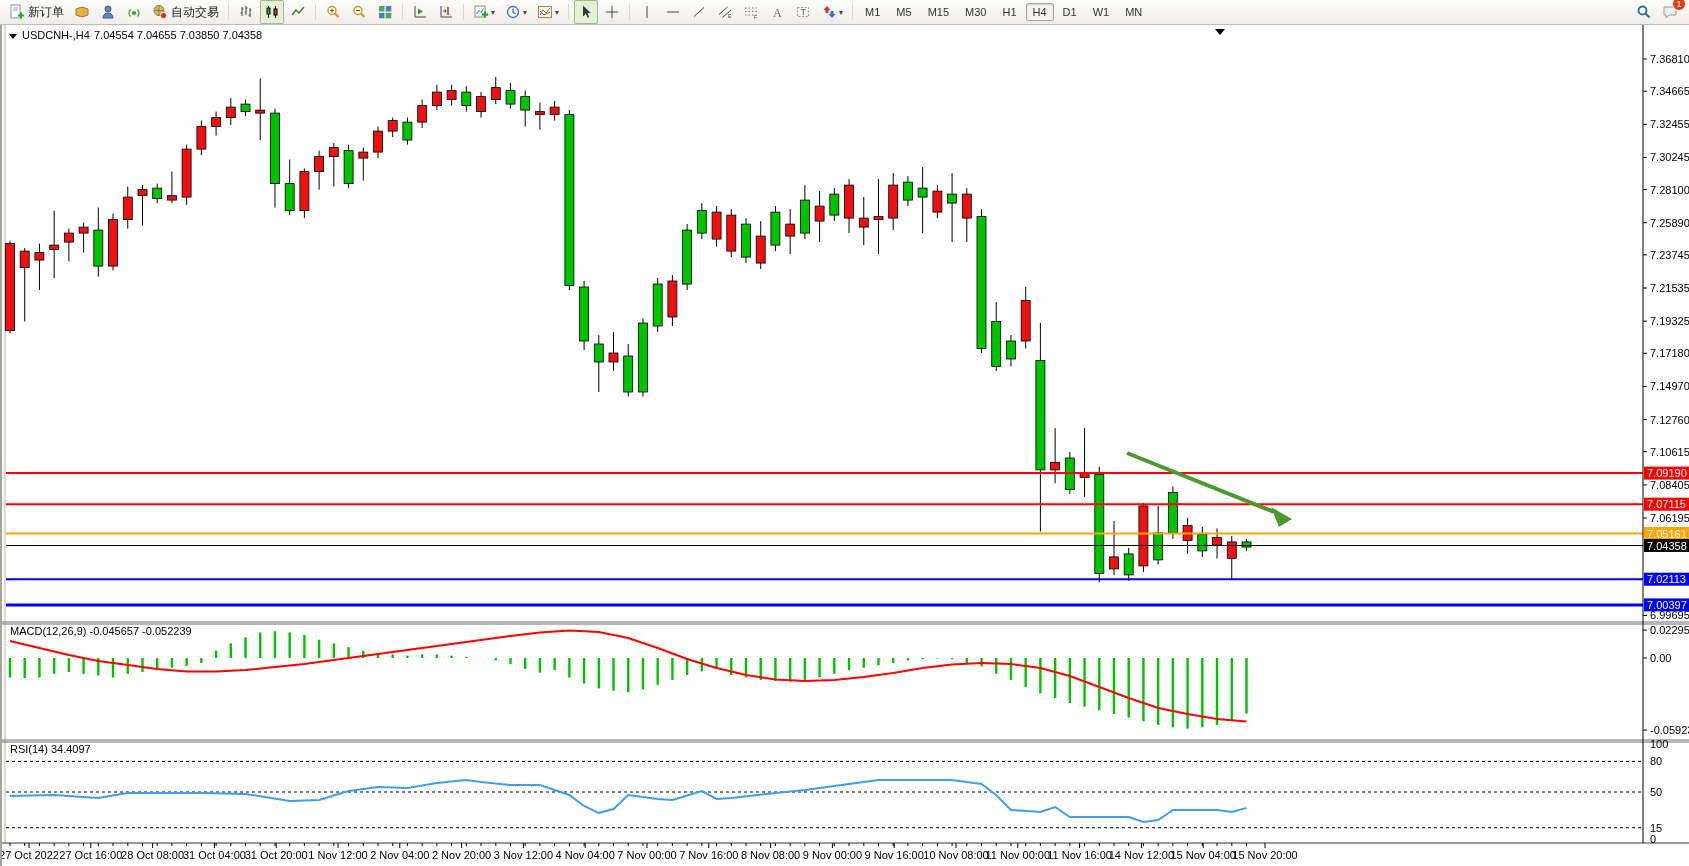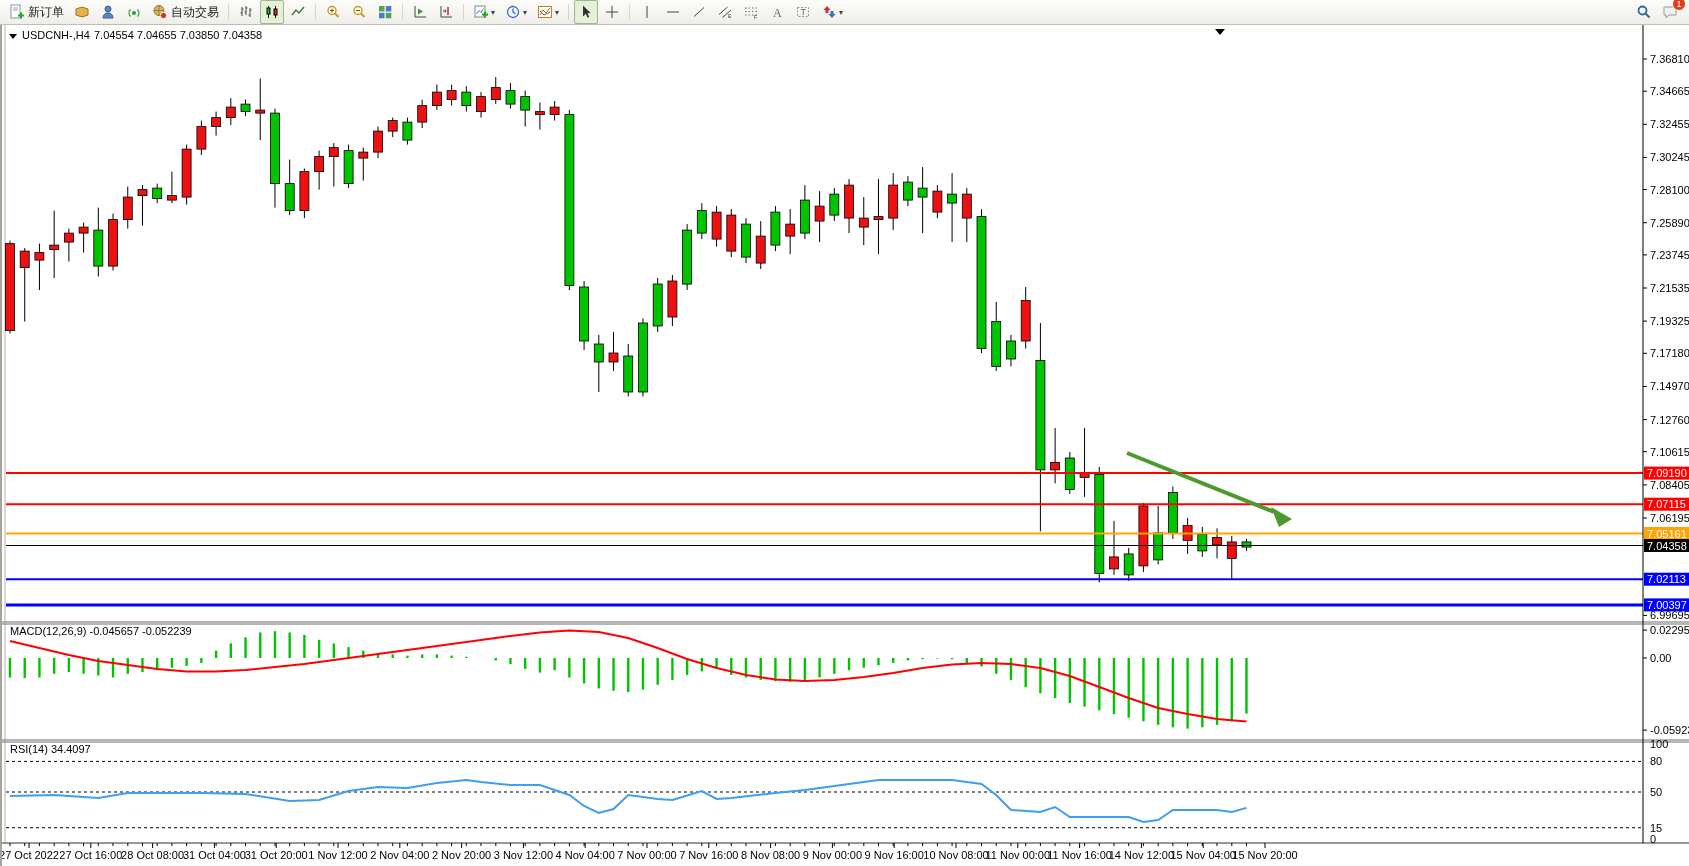--- a/index.html
+++ b/index.html
@@ -202,20 +202,31 @@
           <text x="5.5" y="11" font-size="9" fill="#666">T</text>
         </svg>
       </div>
       <div class="tb-btn">
         <svg width="16" height="16" viewBox="0 0 16 16">
           <polygon points="5,2 8.5,6 6.5,6 6.5,9 3.5,9 3.5,6 1.5,6" fill="#D03030" transform="translate(1,0)"></polygon>
           <polygon points="11,14 14.5,10 12.5,10 12.5,7 9.5,7 9.5,10 7.5,10" fill="#3A6AC8"></polygon>
         </svg>
         <span class="tb-caret">▾</span>
       </div>
+    </div>
+    <div class="tb-group">
+      <div class="tf-btn">M1</div>
+      <div class="tf-btn">M5</div>
+      <div class="tf-btn">M15</div>
+      <div class="tf-btn">M30</div>
+      <div class="tf-btn">H1</div>
+      <div class="tf-btn active">H4</div>
+      <div class="tf-btn">D1</div>
+      <div class="tf-btn">W1</div>
+      <div class="tf-btn">MN</div>
     </div>
     <div id="tb-right">
       <div class="tb-btn badge">
         <svg width="16" height="16" viewBox="0 0 16 16">
           <circle cx="6.5" cy="6.5" r="4" fill="none" stroke="#2C6AA0" stroke-width="1.8"></circle>
           <line x1="9.5" y1="9.5" x2="13.5" y2="13.5" stroke="#2C6AA0" stroke-width="2"></line>
         </svg>
       </div>
       <div class="tb-btn badge">
         <svg width="16" height="16" viewBox="0 0 16 16">

